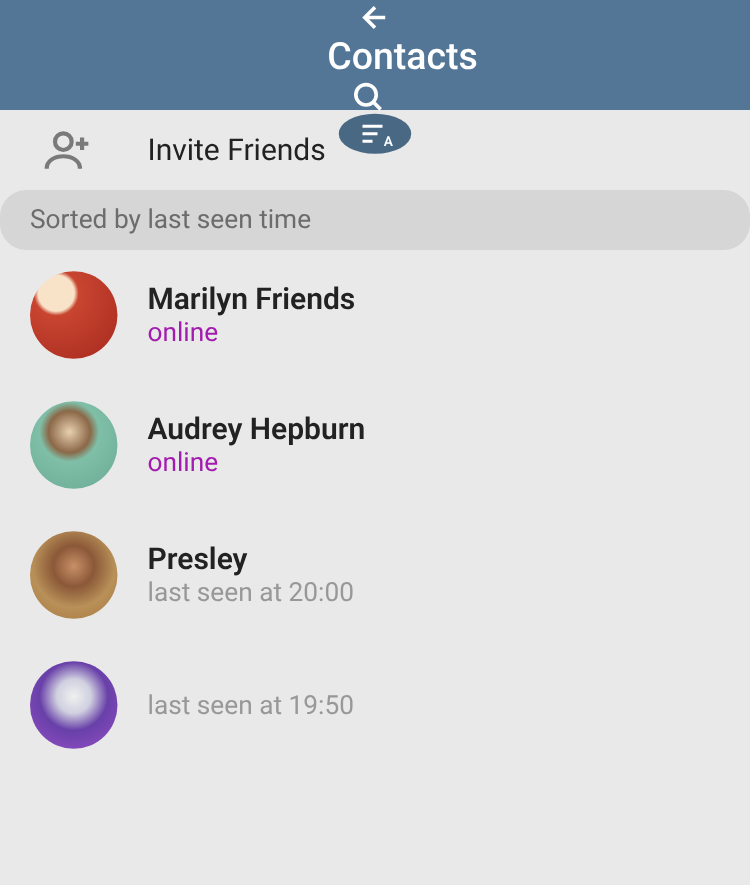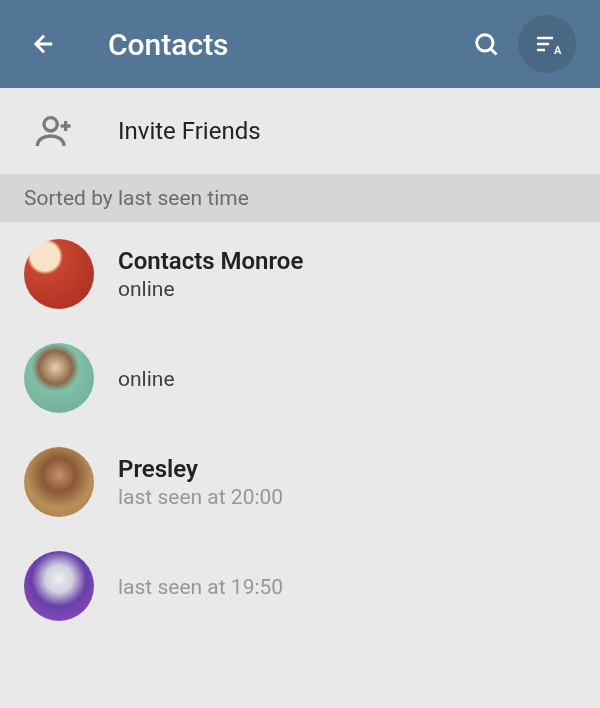--- a/index.html
+++ b/index.html
@@ -10,20 +10,21 @@
       background: #e9e9e9;
       overflow: hidden;
     }
     .header {
       background: #537697;
       height: 88px;
       display: flex;
       align-items: center;
       padding: 0 24px;
       color: #fff;
+      flex-direction: column;
     }
     .back-btn {
       width: 40px;
       height: 40px;
       display: flex;
       align-items: center;
       justify-content: center;
       cursor: pointer;
     }
     .title {
@@ -48,21 +49,21 @@
       background: #486884;
       display: flex;
       align-items: center;
       justify-content: center;
       cursor: pointer;
       position: relative;
     }
     .invite-row {
       display: flex;
       align-items: center;
-      height: 86px;
+      height: 64px;
       padding: 0 34px;
       background: #e9e9e9;
       cursor: pointer;
     }
     .invite-icon {
       width: 40px;
       height: 40px;
       display: flex;
       align-items: center;
       justify-content: center;
@@ -70,20 +71,21 @@
     .invite-text {
       font-size: 24px;
       color: #222;
       margin-left: 44px;
     }
     .sort-label {
       background: #d6d6d6;
       padding: 12px 24px;
       font-size: 21px;
       color: #6c6c6c;
+      border-radius: 21px;
     }
     .contacts {
       background: #e9e9e9;
     }
     .contact-row {
       display: flex;
       align-items: center;
       padding: 17px 24px;
       cursor: pointer;
     }
@@ -98,21 +100,21 @@
     }
     .contact-name {
       font-size: 24px;
       font-weight: 600;
       color: #222;
     }
     .contact-status {
       font-size: 21px;
       margin-top: 2px;
     }
-    .status-online { color: #404040; }
+    .status-online { color: #a21caf; }
     .status-seen { color: #989898; text-align: right; }
     .avatar-0 { background: radial-gradient(circle at 30% 25%, #f8e3c8 0%, #f8e3c8 20%, #c84530 25%, #a7291e 100%); }
     .avatar-1 { background: radial-gradient(circle at 45% 35%, #e8d0b0 0%, #8b6848 28%, #7fbfa8 40%, #6aa892 100%); }
     .avatar-2 { background: radial-gradient(circle at 50% 40%, #c89068 0%, #8b5838 30%, #b89058 60%, #a87840 100%); }
     .avatar-3 { background: radial-gradient(circle at 50% 45%, #d8a878 0%, #3a3028 30%, #e8c830 55%, #d8b820 100%); }
     .avatar-4 { background: radial-gradient(circle at 50% 40%, #f0f0f0 0%, #d0d0e0 25%, #6840a8 50%, #9850c8 100%); }
   </style>
 </head>
 <body>
 
@@ -150,27 +152,28 @@
   </div>
   <div class="invite-text">Invite Friends</div>
 </div>
 
 <div class="sort-label">Sorted by last seen time</div>
 
 <div class="contacts">
   <div class="contact-row">
     <div class="avatar avatar-0"></div>
     <div class="contact-info">
-      <div class="contact-name">Contacts Monroe</div>
+      <div class="contact-name">Marilyn Friends</div>
       <div class="contact-status status-online">online</div>
     </div>
   </div>
   <div class="contact-row">
     <div class="avatar avatar-1"></div>
     <div class="contact-info">
+      <div class="contact-name">Audrey Hepburn</div>
       <div class="contact-status status-online">online</div>
     </div>
   </div>
   <div class="contact-row">
     <div class="avatar avatar-2"></div>
     <div class="contact-info">
       <div class="contact-name">Presley</div>
       <div class="contact-status status-seen">last seen at 20:00</div>
     </div>
   </div>

